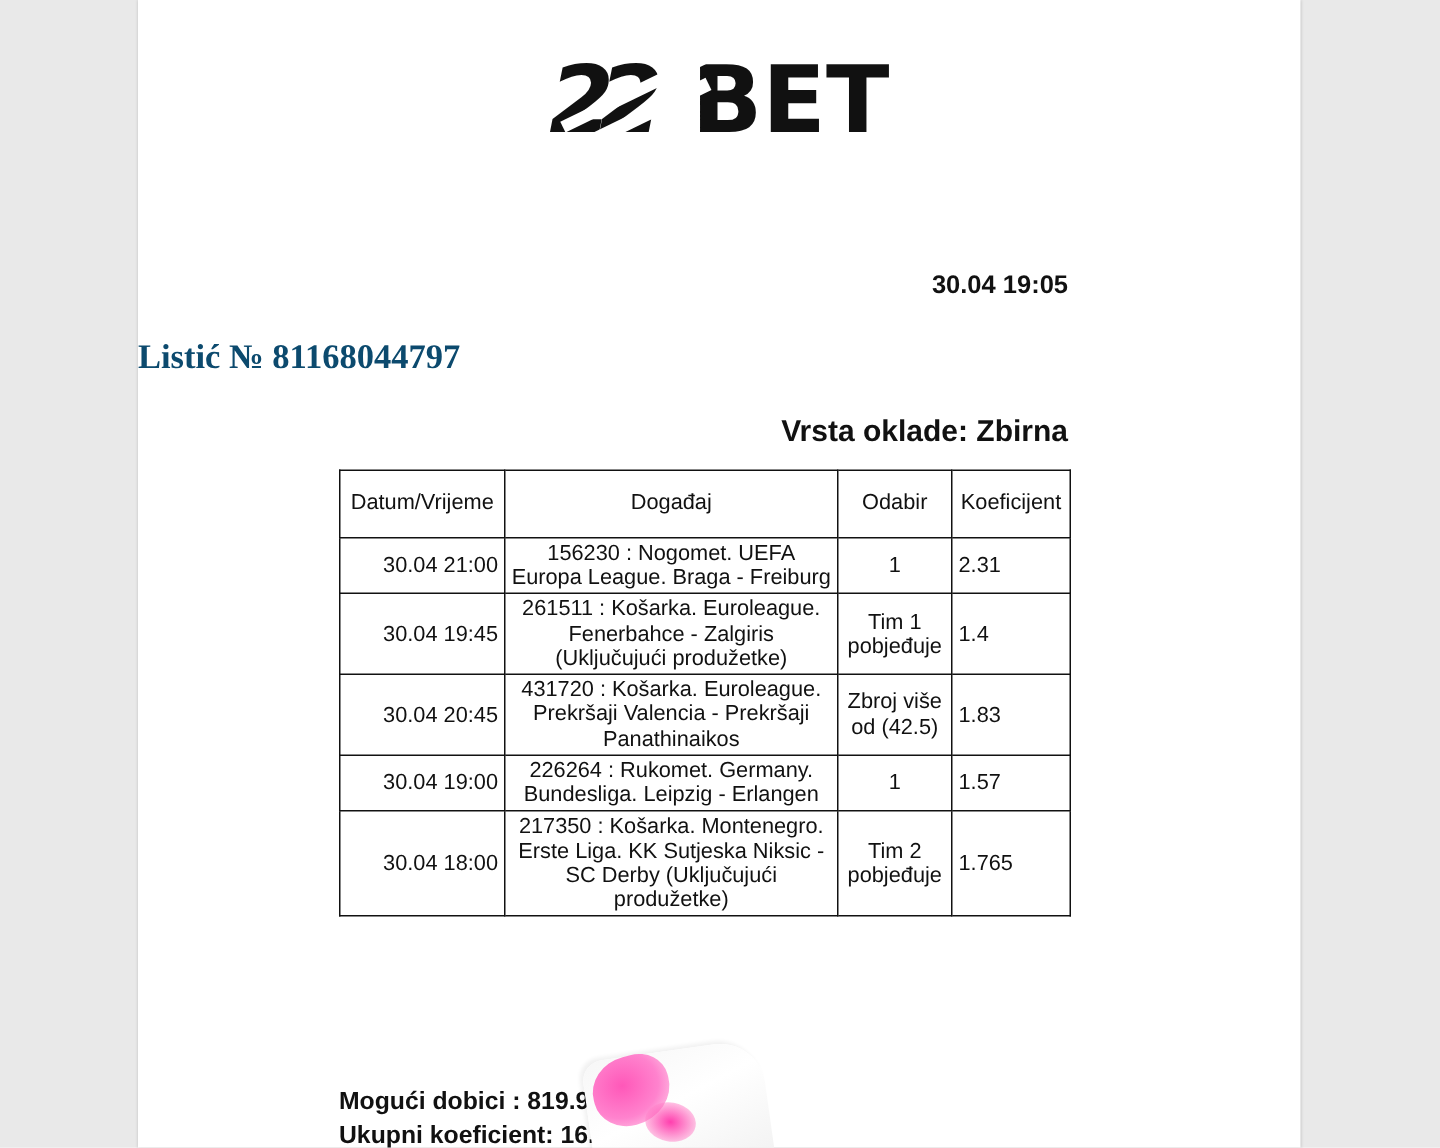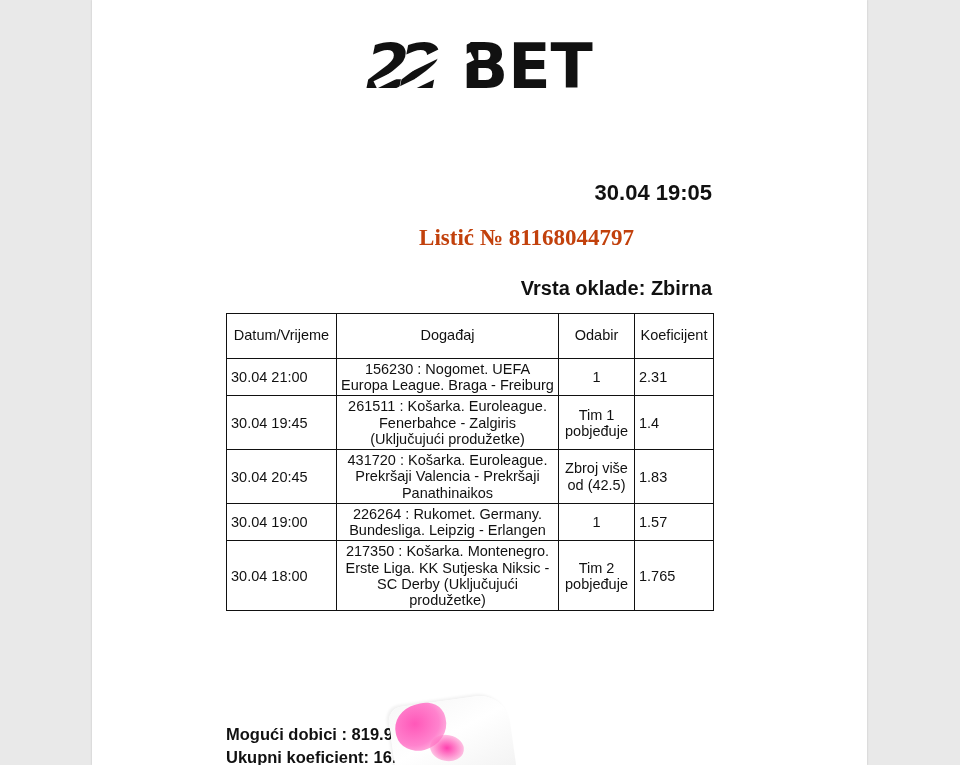--- a/index.html
+++ b/index.html
@@ -68,36 +68,34 @@
   }
   .logo .word {
     display: inline-block;
     letter-spacing: 0px;
     text-align: right;
   }
   .datetime {
     position: absolute;
     right: 155px;
     top: 180px;
-    font-size: 22px;
+    font-size: 17px;
     font-weight: bold;
     color: #111;
     font-family: "Liberation Sans", sans-serif;
   }
   .ticket-title {
     position: absolute;
     left: 0;
     top: 225px;
     width: 775px;
-    text-align: center;
     font-size: 23px;
     font-weight: bold;
-    color: #c2410c;
+    color: #0c4a6e;
     font-family: "Liberation Serif", serif;
-    padding-left: 47px;
   }
   .bet-type {
     position: absolute;
     right: 155px;
     top: 277px;
     font-size: 20px;
     font-weight: bold;
     color: #111;
   }
   table.slip {
@@ -120,21 +118,21 @@
     font-weight: normal;
     text-align: center;
     height: 40px;
     line-height: 1.05;
   }
   col.c-date { width: 110px; }
   col.c-event { width: 222px; }
   col.c-pick { width: 76px; }
   col.c-odds { width: 79px; }
   td.date {
-    text-align: left;
+    text-align: right;
     white-space: nowrap;
     margin-top: 26px;
   }
   td.event {
     text-align: center;
     line-height: 1.12;
   }
   td.pick {
     text-align: center;
     line-height: 1.12;

